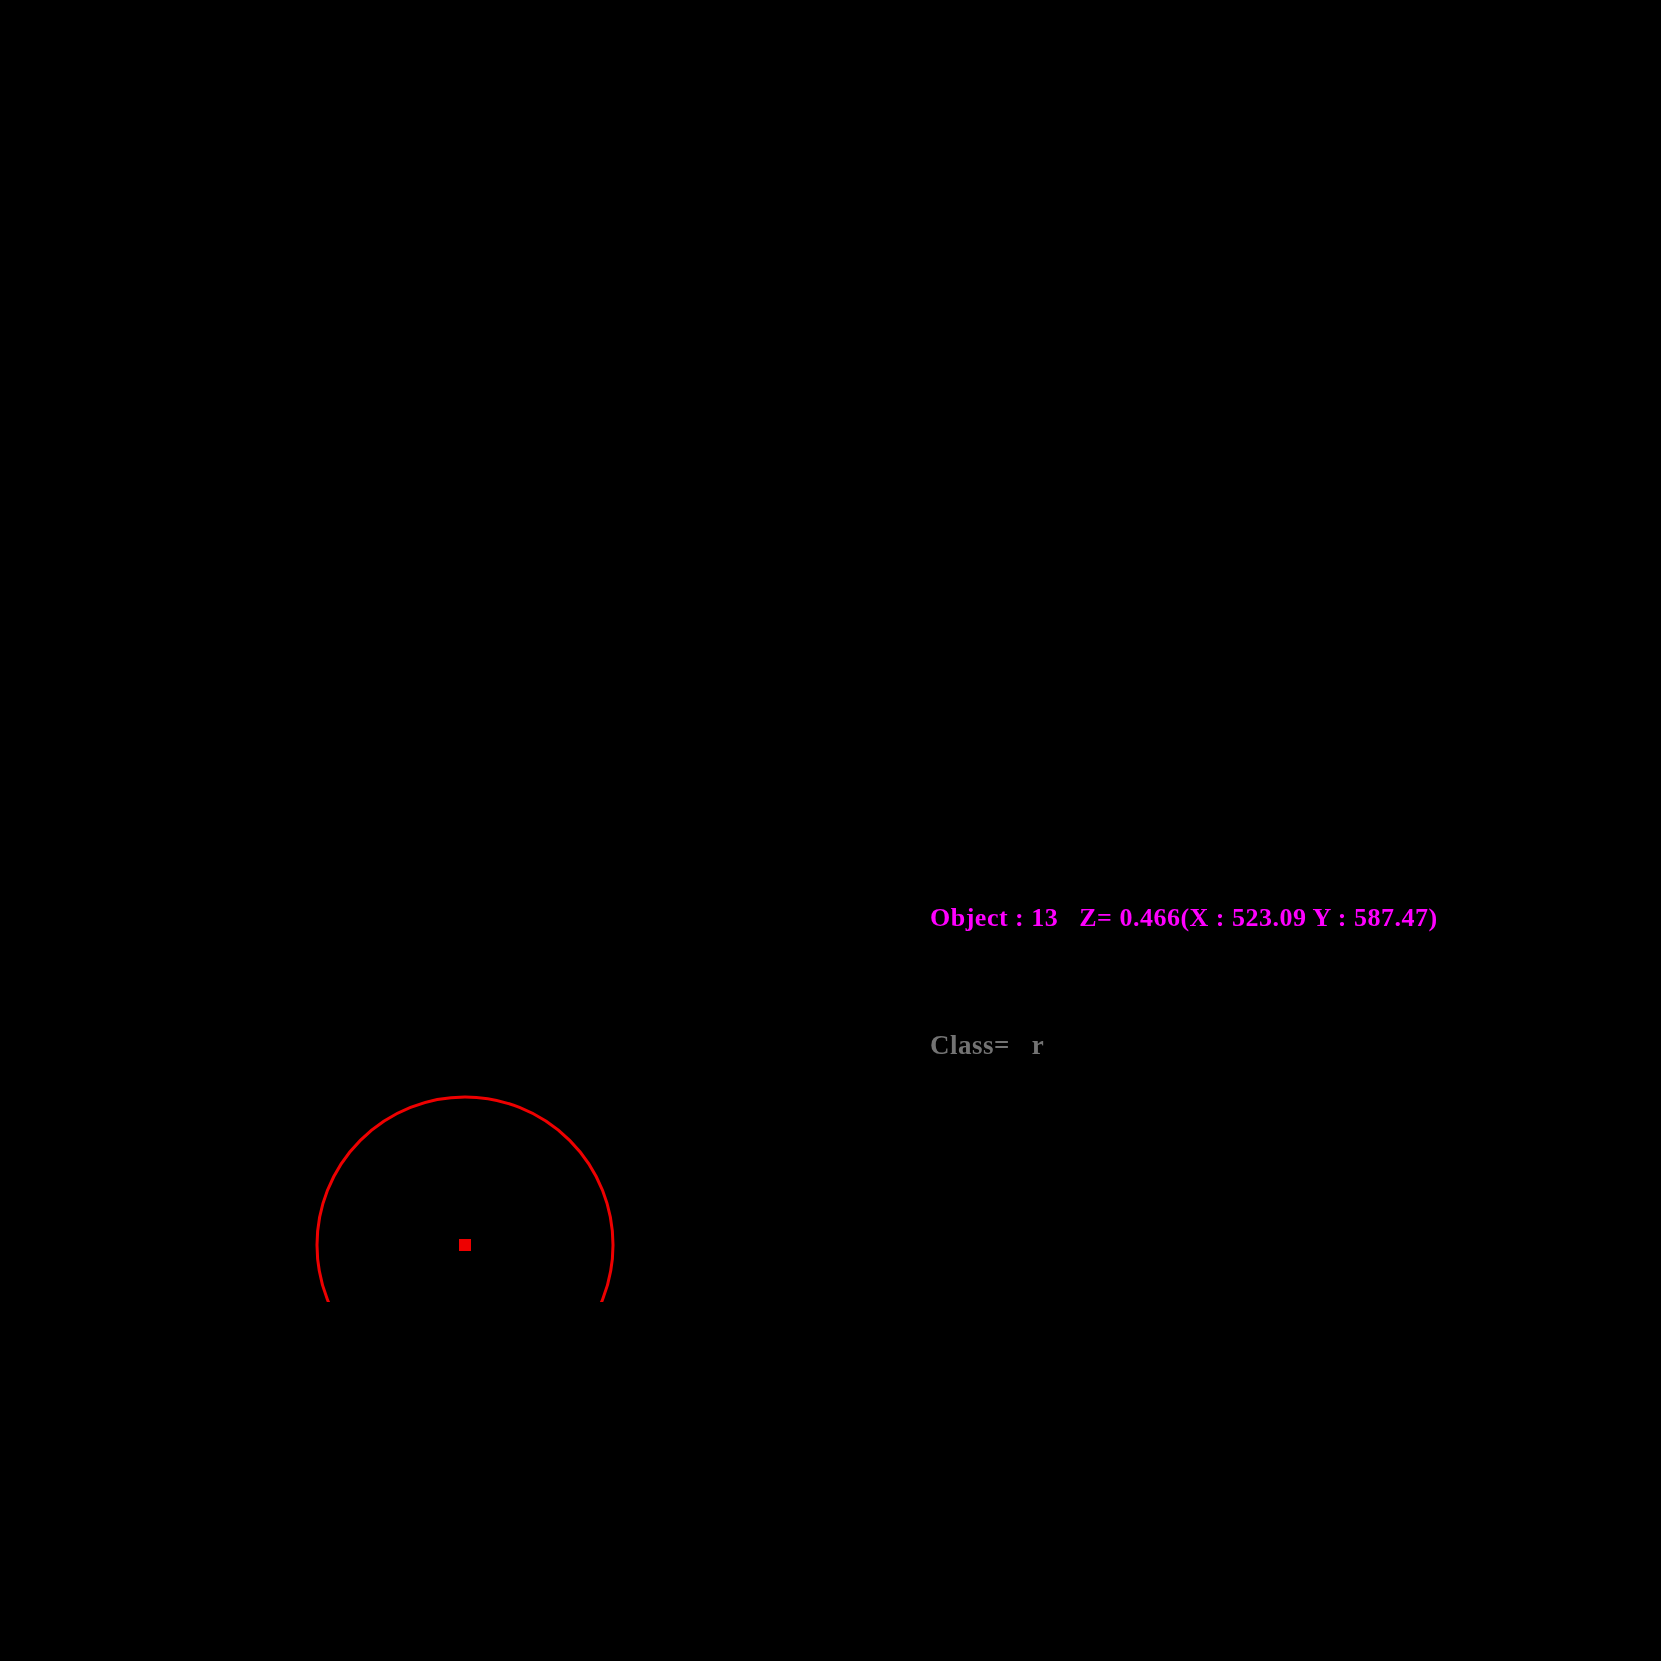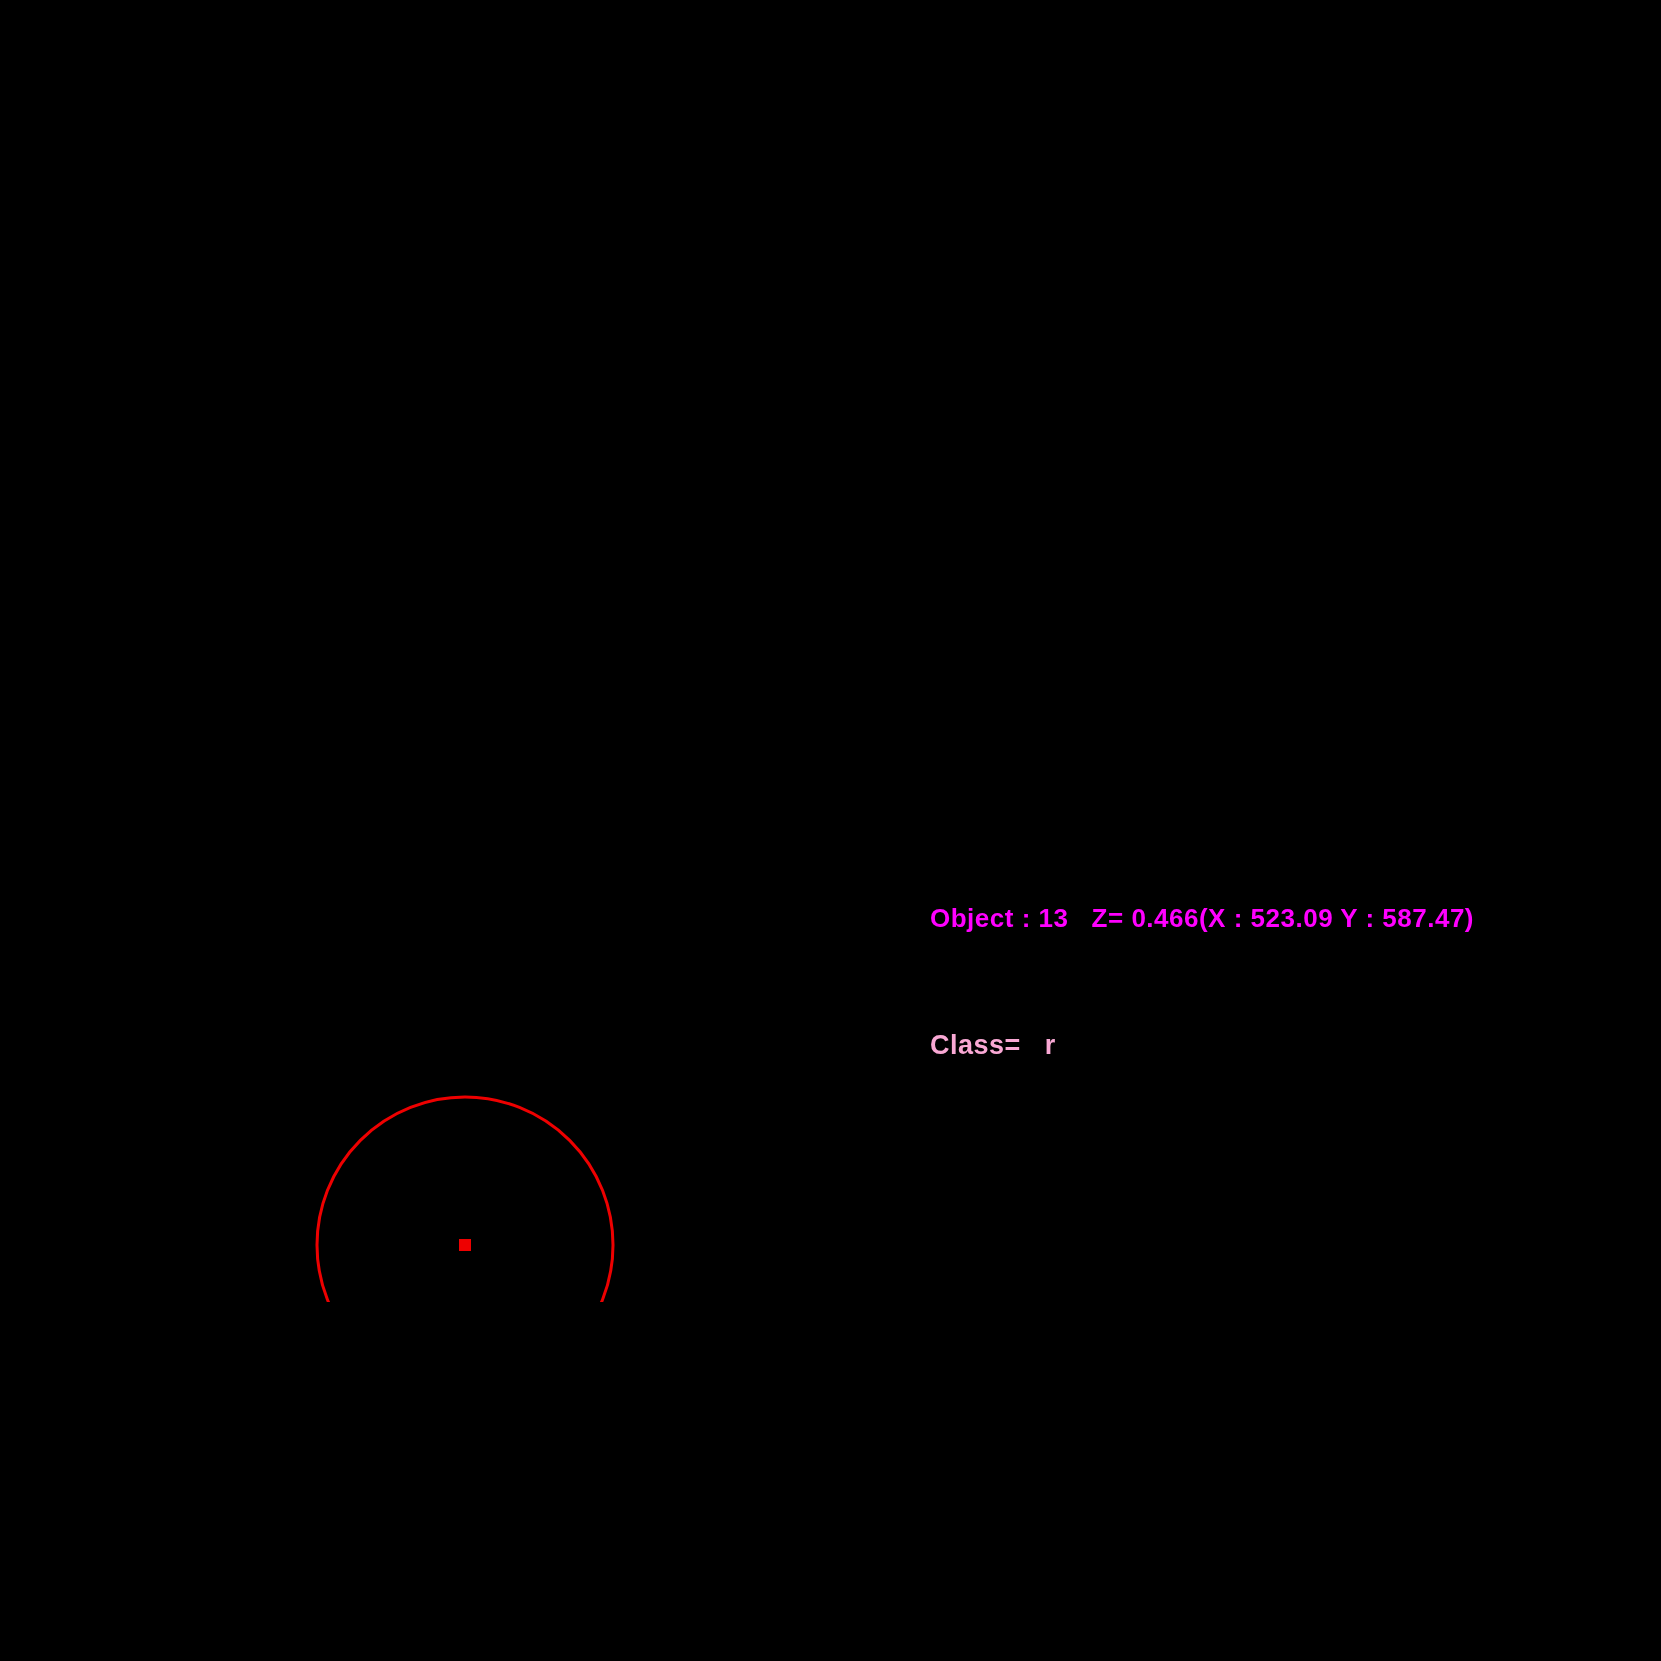--- a/index.html
+++ b/index.html
@@ -6,21 +6,21 @@
     margin: 0;
     padding: 0;
     background: #000000;
   }
   #app {
     position: relative;
     width: 1661px;
     height: 1302px;
     background: #000000;
     overflow: hidden;
-    font-family: Liberation Sans, sans-serif;
+    font-family: Liberation Serif, serif;
   }
   .overlay-text {
     position: absolute;
     white-space: pre;
     font-weight: bold;
     letter-spacing: 0.5px;
   }
   #object-info {
     left: 930px;
     top: 903px;
@@ -48,15 +48,15 @@
 
   <svg id="marker-layer" viewBox="0 0 1661 1661" xmlns="http://www.w3.org/2000/svg">
     <circle id="m-primary" cx="465" cy="1245" r="148" fill="none" stroke="#ee0000" stroke-width="3"></circle>
     <rect id="m-primary-dot" x="459" y="1239" width="12" height="12" fill="#ee0000"></rect>
     <circle id="m-sec-0" cx="524" cy="1500" r="83" fill="none" stroke="#00cc33" stroke-width="3"></circle>
     <circle id="m-sec-1" cx="425" cy="1497" r="39" fill="none" stroke="#00cc33" stroke-width="3"></circle>
   </svg>
 
   <div class="overlay-text" id="object-info" style="color: rgb(255, 0, 255);">Object : 13   Z= 0.466(X : 523.09 Y : 587.47)</div>
 
-  <div class="overlay-text" id="class-info" style="color: #f9a8d4;">Class=   r</div>
+  <div class="overlay-text" id="class-info" style="color: #737373;">Class=   r</div>
 
 </div>
 
 </body></html>

